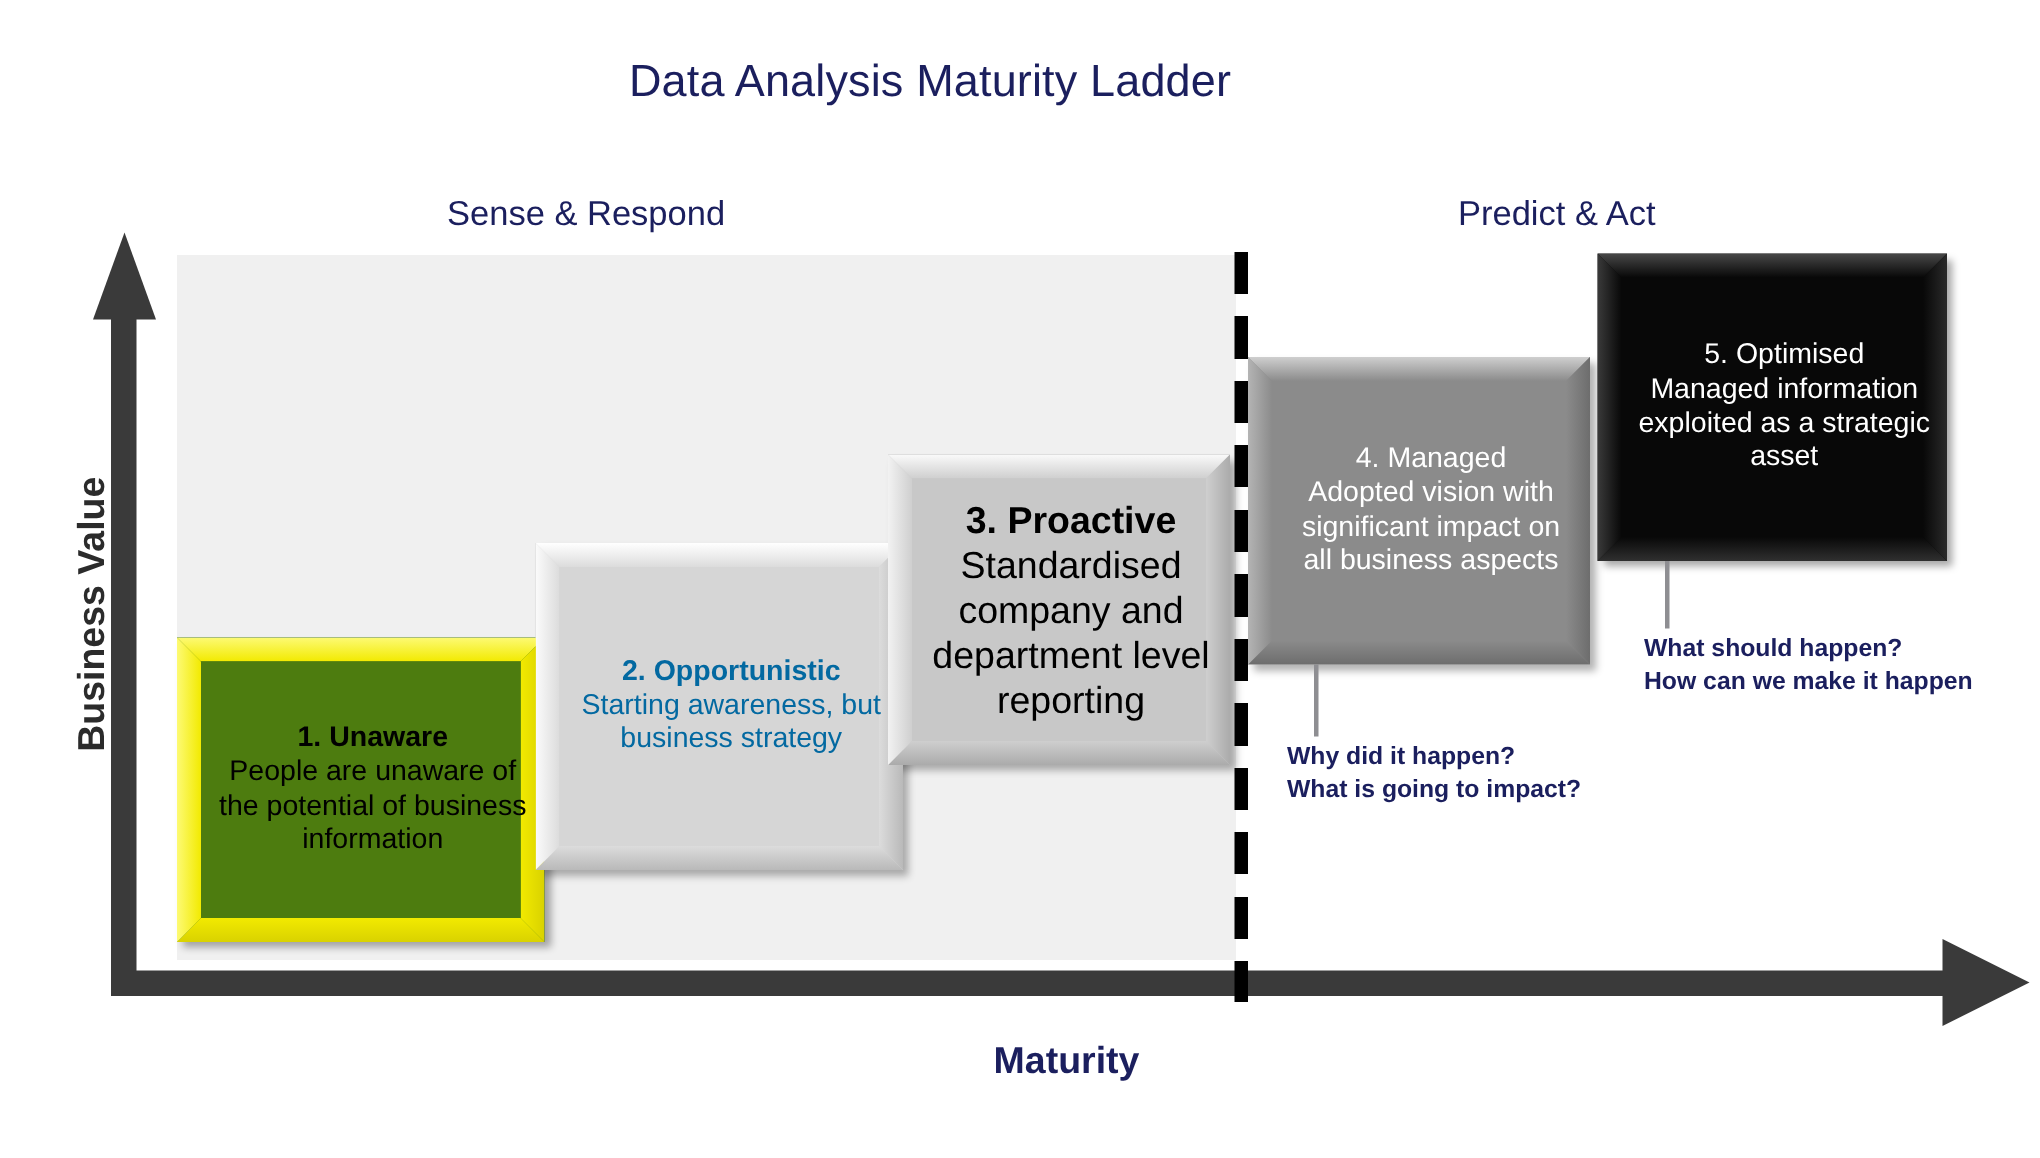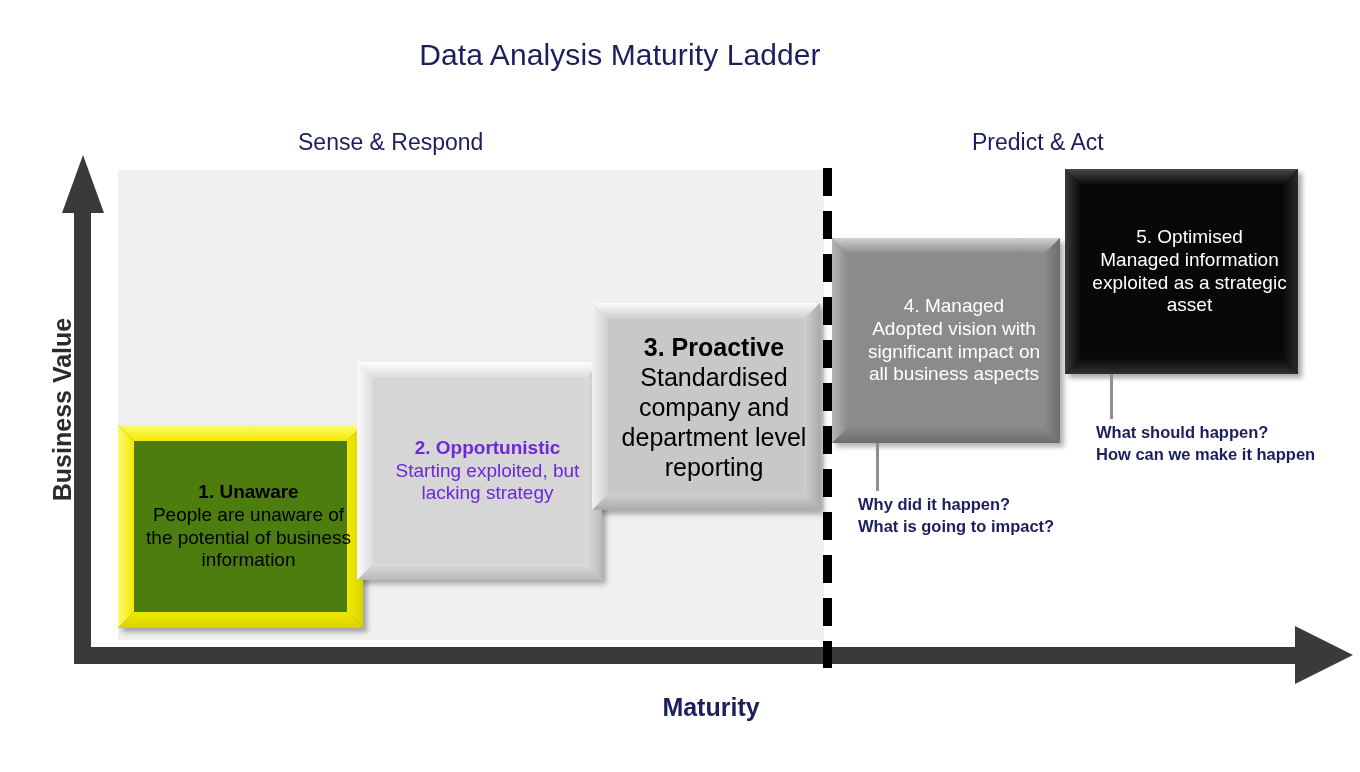--- a/index.html
+++ b/index.html
@@ -91,21 +91,21 @@
   #step1{left:118px;top:425px;width:245px;height:203px;
     background:#4d7c0f;color:#000000;font-size:19px;
     box-shadow:4px 4px 5px rgba(0,0,0,.33);}
   #step1 .t{background:linear-gradient(to bottom,#fdfa74,#f2ea00);}
   #step1 .b{background:linear-gradient(to top,#d9d200,#f2ea00);}
   #step1 .l{background:linear-gradient(to right,#fdfa74,#f2ea00);}
   #step1 .r{background:linear-gradient(to left,#d9d200,#f2ea00);}
 
   
   #step2{left:357px;top:362px;width:245px;height:218px;
-    background:#d6d6d6;color:#6d28d9;font-size:19px;
+    background:#d6d6d6;color:#0369a1;font-size:19px;
     box-shadow:4px 4px 5px rgba(0,0,0,.30);}
   #step2 .t{background:linear-gradient(to bottom,#ffffff,#dcdcdc);}
   #step2 .b{background:linear-gradient(to top,#b9b9b9,#dcdcdc);}
   #step2 .l{background:linear-gradient(to right,#fbfbfb,#dcdcdc);}
   #step2 .r{background:linear-gradient(to left,#b9b9b9,#dcdcdc);}
 
   
   #step3{left:592px;top:303px;width:228px;height:207px;
     background:#c8c8c8;color:#000000;font-size:25px;
     box-shadow:4px 4px 5px rgba(0,0,0,.30);}
@@ -178,21 +178,21 @@
 
 <div class="step" id="step2">
   <span class="bevel">
       <i class="t"></i>
       <i class="b"></i>
       <i class="l"></i>
       <i class="r"></i>
     </span>
   <span class="inner">
     <span class="ttl">2. Opportunistic</span>
-    <span class="sub">Starting exploited, but lacking strategy</span>
+    <span class="sub">Starting awareness, but business strategy</span>
   </span>
 </div>
 
 <div class="step" id="step3">
   <span class="bevel">
       <i class="t"></i>
       <i class="b"></i>
       <i class="l"></i>
       <i class="r"></i>
     </span>

